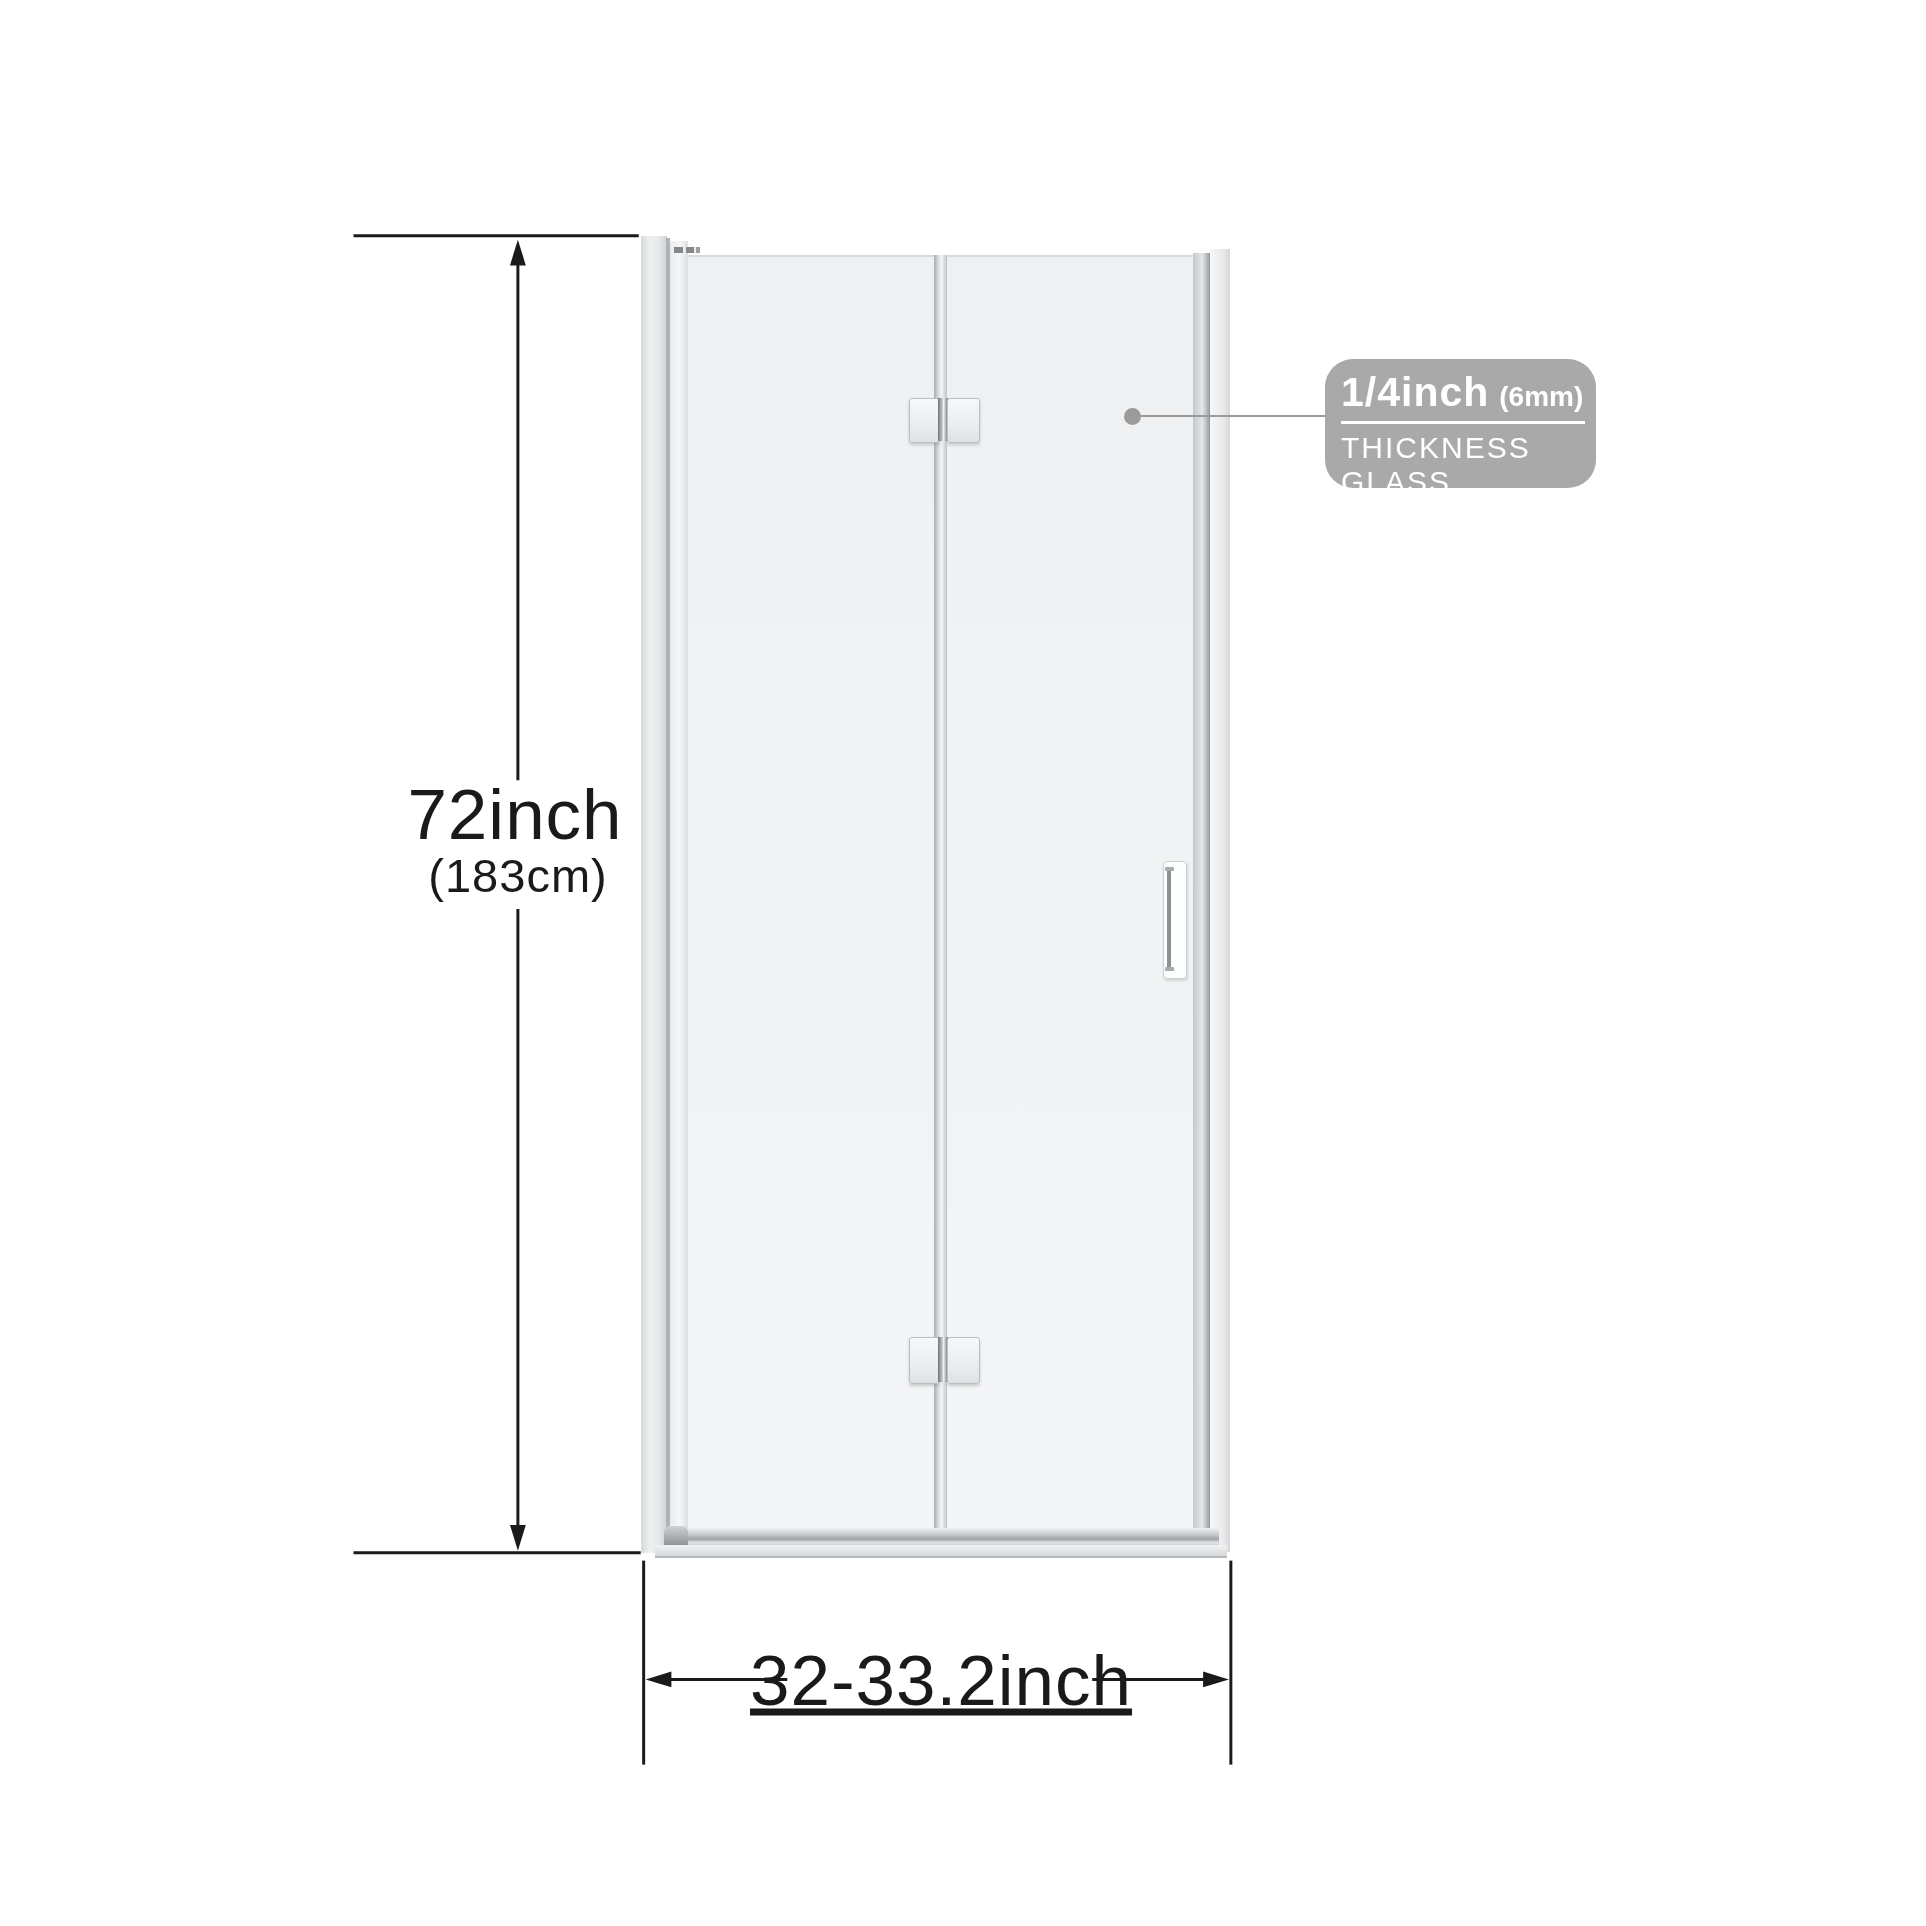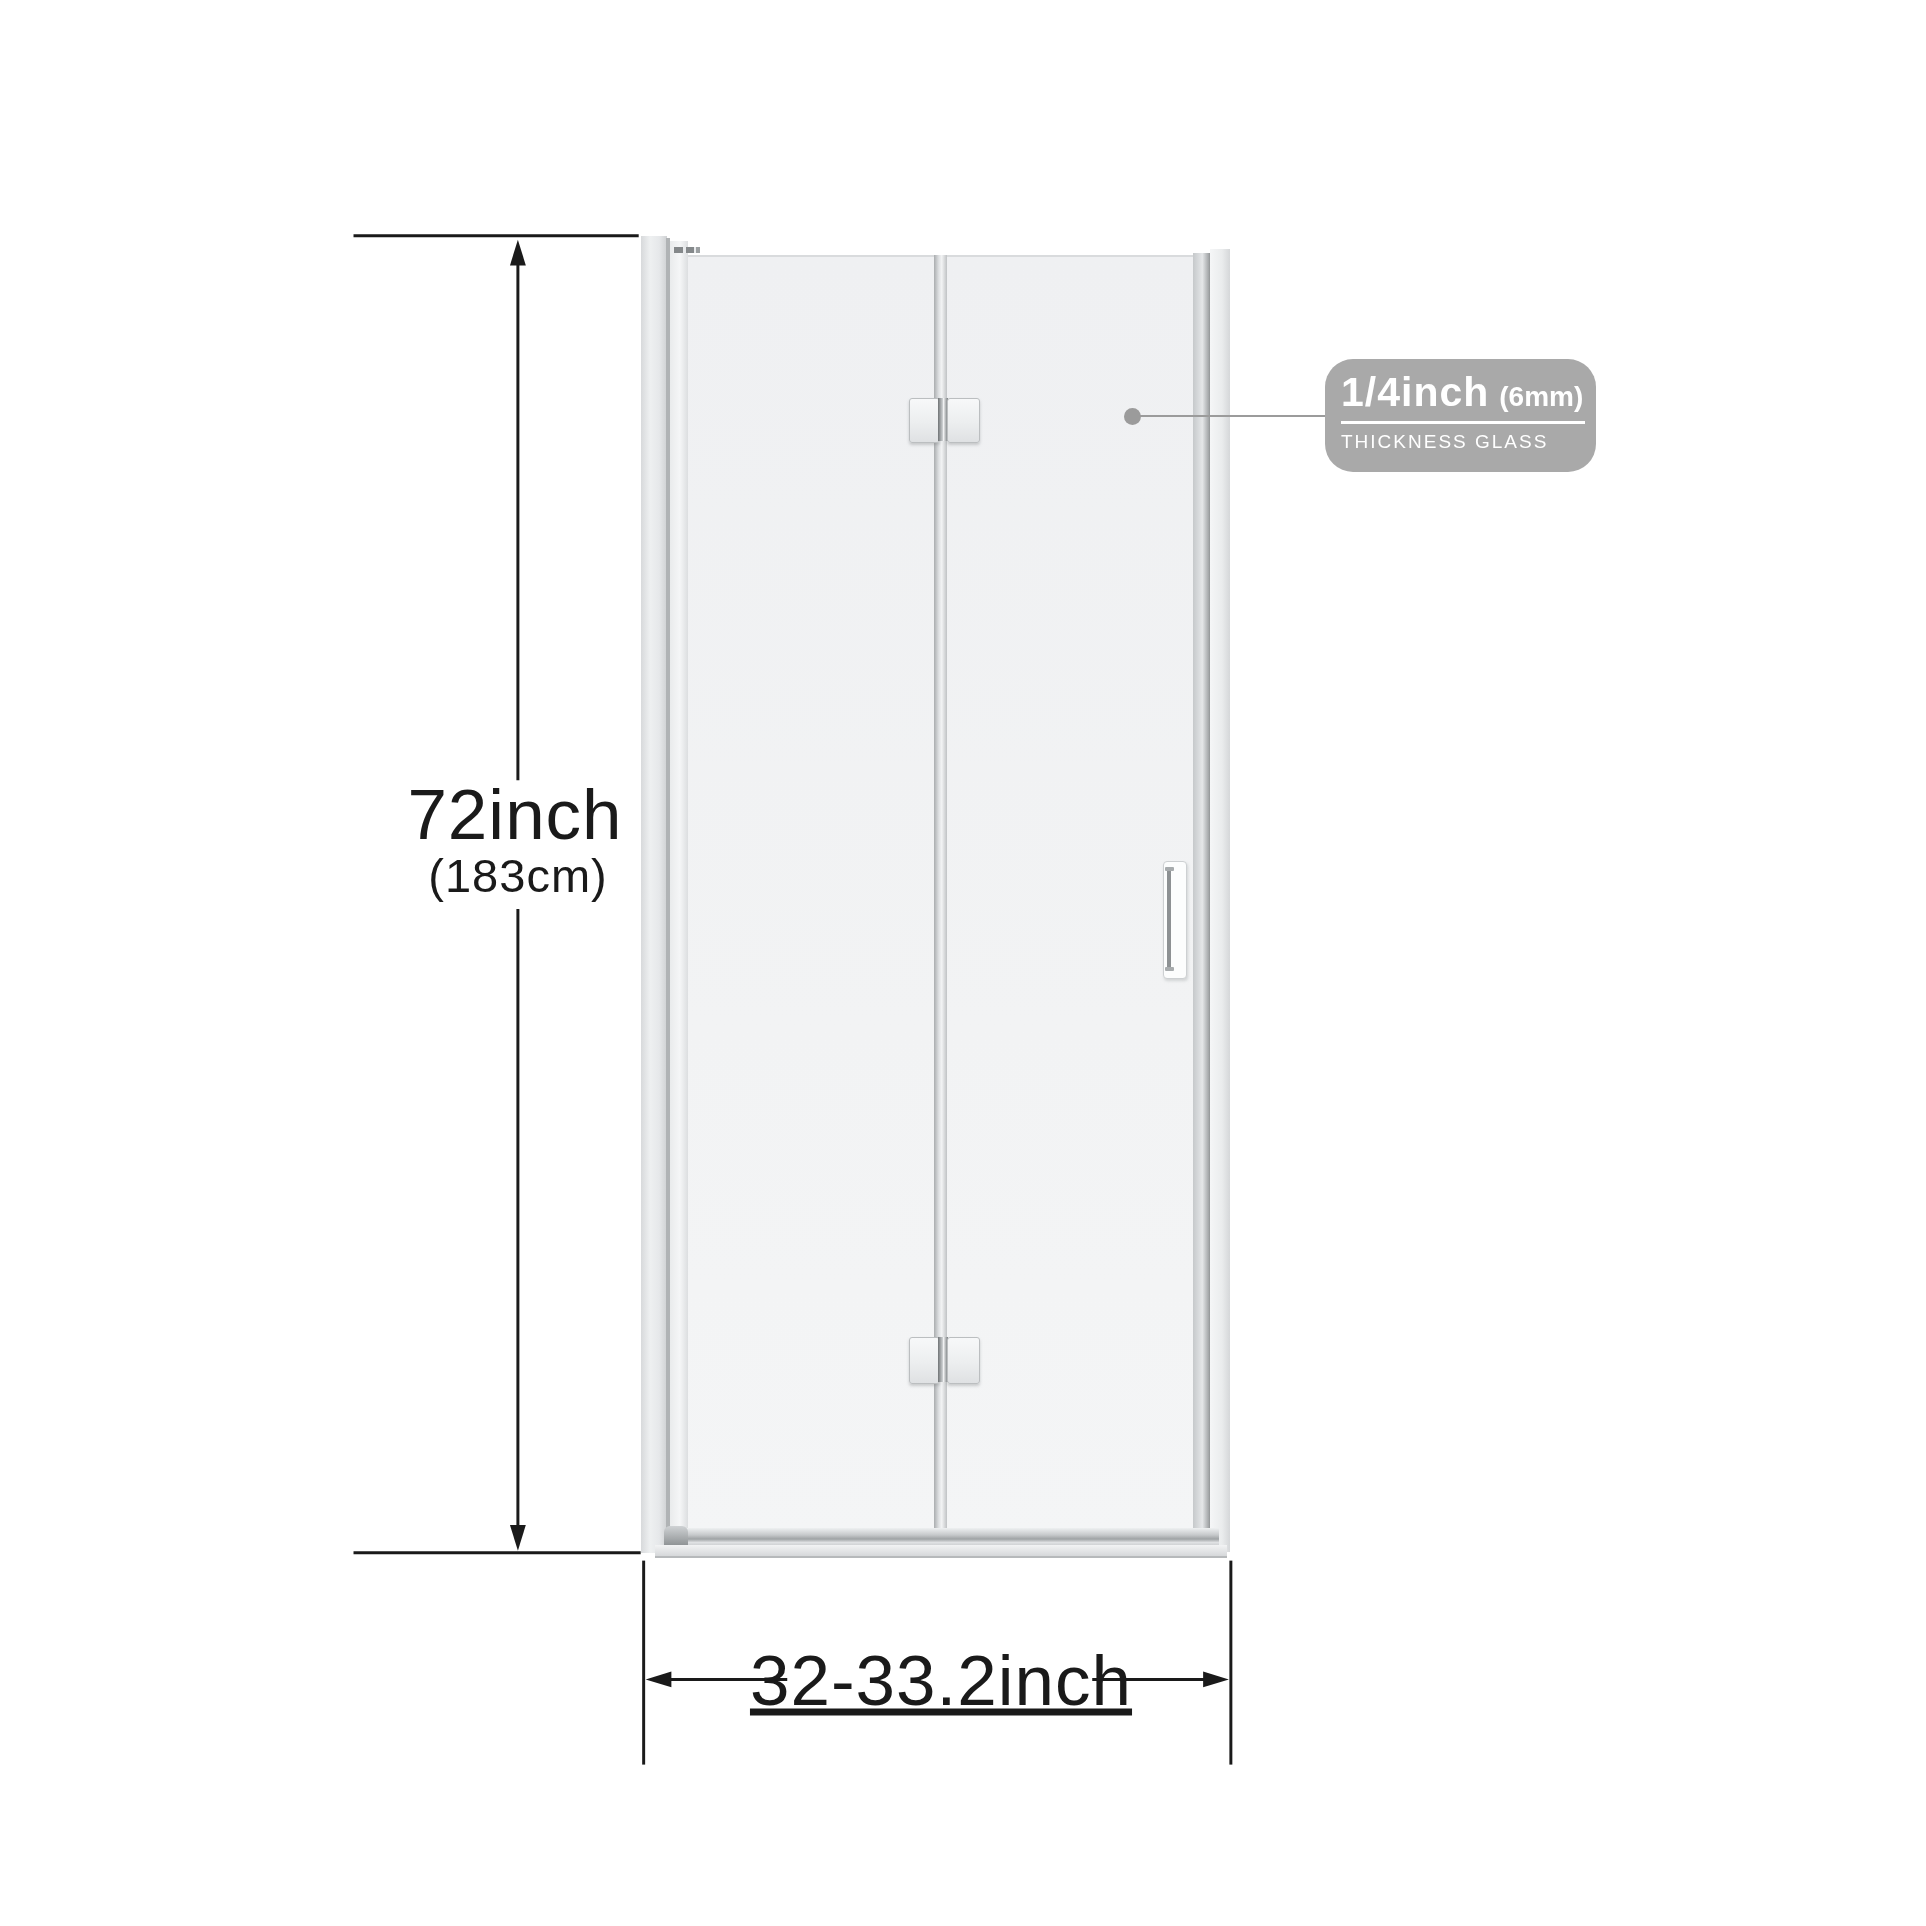--- a/index.html
+++ b/index.html
@@ -45,27 +45,27 @@
     background:linear-gradient(180deg,#f2f3f4 0%,#d6d8da 100%);border-bottom:2px solid #b6b9bb;}
 
   
   svg.annot{left:0;top:0;width:1927px;height:1927px;pointer-events:none;}
 
   .dim-text{position:absolute;transform:translate(-50%,-50%);white-space:nowrap;
     color:#1a1a1a;text-align:center;}
   .dim-main{font-size:71px;font-weight:500;letter-spacing:1px;}
   .dim-metric{font-size:47px;font-weight:400;letter-spacing:1px;}
 
-  .badge{left:1325px;top:359px;width:271px;height:113px;border-radius:28px;
+  .badge{left:1325px;top:359px;width:271px;height:129px;border-radius:28px;
     background:#a9a9a9;color:#ffffff;box-sizing:border-box;padding:10px 14px 0 16px;}
   .badge-line1{display:flex;align-items:baseline;gap:10px;}
   .badge-primary{font-size:41px;font-weight:700;letter-spacing:1px;}
   .badge-secondary{font-size:28px;font-weight:700;}
   .badge-rule{margin-top:5px;height:3px;background:#ffffff;width:244px;}
-  .badge-caption{margin-top:7px;font-size:19px;font-weight:500;letter-spacing:2px;}
+  .badge-caption{margin-top:7px;font-size:30px;font-weight:500;letter-spacing:2px;}
 
   .leader-dot{left:1124px;top:408px;width:17px;height:17px;border-radius:50%;background:#9b9b9b;}
   .leader-line{left:1139px;top:415px;width:186px;height:2px;background:#9b9b9b;}
 </style>
 </head>
 <body>
 
 <div class="canvas">
 
   <div>

